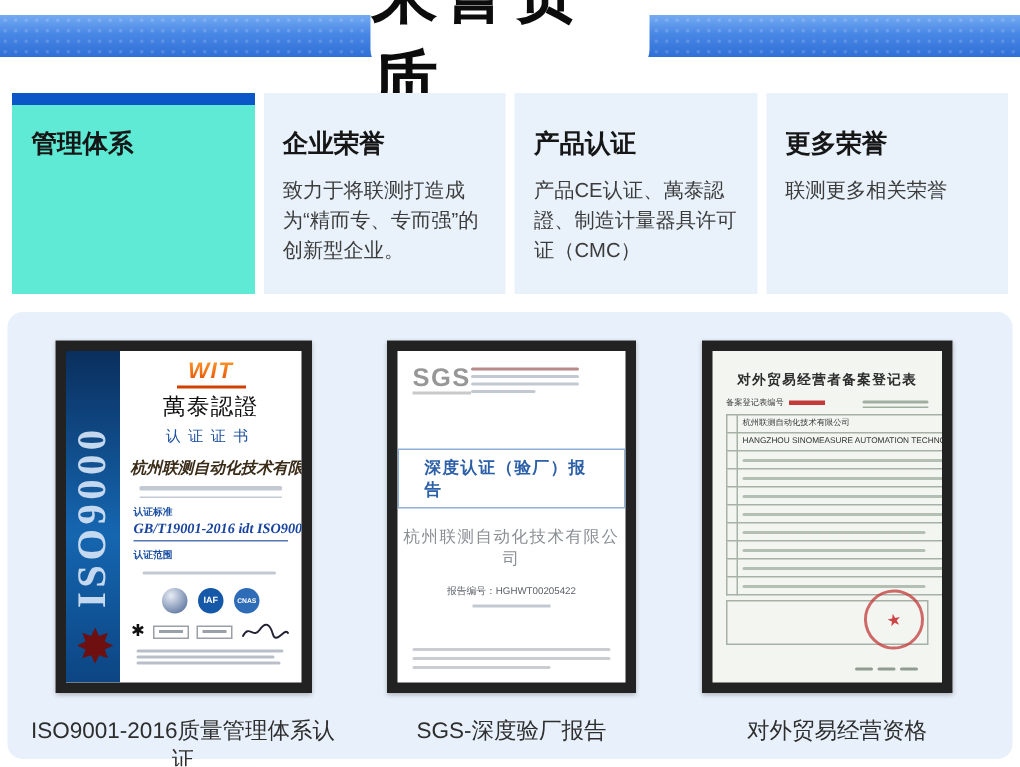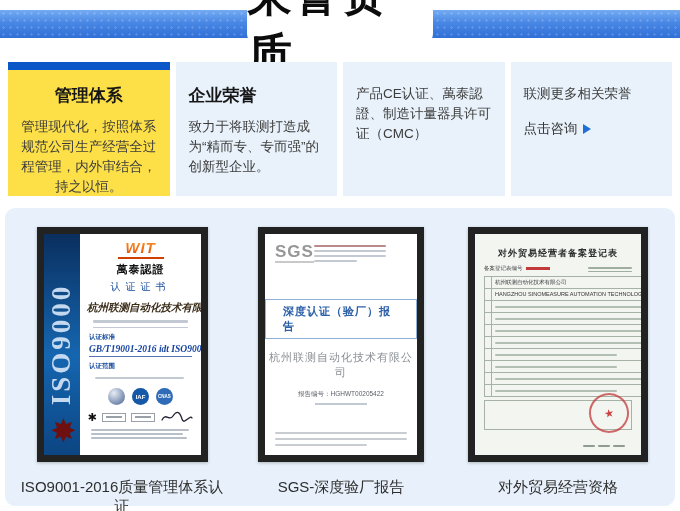--- a/index.html
+++ b/index.html
@@ -16,21 +16,21 @@
     background-size:7px 7px; }
   .notch { position:absolute; top:0; left:50%; transform:translateX(-50%);
     width:186px; height:49px; background:#fff; border-radius:0 0 16px 16px;
     display:flex; align-items:center; justify-content:center; }
   .page-title { font-size:45px; font-weight:bold; color:#0c0c0c; letter-spacing:2px; }
 
   
   .features { position:absolute; top:62px; left:8px; width:664px; height:134px;
     display:flex; gap:6px; }
   .feat { flex:1 1 0; padding:22px 13px 0 13px; position:relative; background:#e9f2fb; }
-  .feat.active { background:#fde047;text-align:center; }
+  .feat.active { background:#5eead4; }
   .active-bar { position:absolute; top:0; left:0; right:0; height:8px; background:#0b57c8; }
   .feat h3 { font-size:17px; font-weight:bold; color:#161616; margin-bottom:10px; }
   .feat p { font-size:13.5px; line-height:20px; color:#3c3c3c; }
   .consult { margin-top:16px; font-size:13.5px; color:#333; cursor:pointer; display:flex; align-items:center; gap:5px; }
   .tri { width:0; height:0; border-left:8px solid #1f6fd6; border-top:5px solid transparent; border-bottom:5px solid transparent; display:inline-block; }
 
   
   .card { position:absolute; top:208px; left:5px; width:670px; height:298px;
     background:#e8f1fb; border-radius:10px; }
   .cert { position:absolute; top:19px; height:235px; border:7px solid #222;
@@ -45,21 +45,21 @@
   .iso-band span { transform:rotate(-90deg); white-space:nowrap;
     font-family:"Liberation Serif",serif; font-weight:bold; font-size:27px;
     letter-spacing:3px; color:#d4e4f7; opacity:.92; }
   .iso-seal { position:absolute; left:6px; bottom:8px; font-size:32px; line-height:1;
     color:#6e1010; z-index:2; }
   .iso-body { margin-left:36px; padding:5px 7px 0 7px; text-align:center; }
   .wit-logo { display:inline-block; font-size:15px; font-weight:900; font-style:italic;
     background:linear-gradient(180deg,#ff9d2e,#e24a00);
     -webkit-background-clip:text; background-clip:text; color:transparent; letter-spacing:1px; }
   .wit-under { width:46px; height:2px; background:#d04000; margin:0 auto 3px auto; }
-  .iso-brand { font-size:11px; font-weight:700; color:#101010; letter-spacing:1px; }
+  .iso-brand { font-size:15px; font-weight:400; color:#101010; letter-spacing:1px; }
   .iso-doc { font-size:10px; font-weight:normal; color:#1b4fa0; letter-spacing:5px; margin-top:3px; }
   .iso-company { font-family:"Liberation Serif",serif; font-style:italic;
     font-size:10.5px; font-weight:bold; color:#3a2c18; margin-top:7px; white-space:nowrap; }
   .iso-line { height:2.5px; margin:5px 6px 0 6px; }
   .iso-label { font-size:6.5px; font-weight:bold; color:#1b4fa0; text-align:left; margin:5px 0 2px 2px; }
   .iso-standard { font-family:"Liberation Serif",serif; font-style:italic; font-weight:bold;
     font-size:9.5px; color:#1743a0; border-bottom:1px solid #5575b5; padding-bottom:2px;
     margin:2px 2px 0 2px; white-space:nowrap; }
   .iso-scope-line { height:2px; margin:6px 10px 0 8px; }
   .badges { display:flex; justify-content:center; gap:7px; margin-top:9px; align-items:center; }
@@ -85,21 +85,21 @@
   .sgs-meta .bar.red { background:#b98a8a; }
   .sgs-titlebox { margin:36px auto 0 auto; width:fit-content; border:1px solid #8fb0d8;
     padding:4px 17px; font-size:11px; font-weight:bold; color:#2b5fa8; letter-spacing:1px; }
   .sgs-company { text-align:center; margin-top:11px; font-size:11px; color:#8a8f94; letter-spacing:1px; }
   .sgs-report { text-align:center; margin-top:10px; font-size:6.5px; color:#5a5f66; }
   .sgs-date { width:52px; height:2px; background:#c3c9d2; margin:4px auto 0 auto; }
   .sgs-foot { position:absolute; left:10px; right:10px; bottom:9px; }
   .sgs-foot .bar { height:2px; margin-top:4px; background:#c9cdd2; }
 
   
-  .cert.trade { left:463px; width:180px; background:#f3f5f1; }
+  .cert.trade { left:463px; width:167px; background:#f3f5f1; }
   .trade-inner { padding:8px 9px 0 9px; position:relative; height:100%; }
   .trade-title { text-align:center; font-size:9px; font-weight:bold; color:#2c2c2c; letter-spacing:1px; margin-top:5px; }
   .trade-reg { display:flex; justify-content:space-between; align-items:flex-end; margin-top:5px; }
   .trade-reg-left { display:flex; align-items:center; gap:3px; }
   .trade-reg-left em { font-style:normal; font-size:5.5px; color:#444; }
   .red-bar { width:24px; height:3px; background:#c23a3a; }
   .trade-reg-right { display:flex; flex-direction:column; gap:2px; }
   .trade-reg-right .bar { width:44px; height:1.5px; background:#9fae9f; }
   table.tform { width:100%; border-collapse:collapse; margin-top:4px; }
   table.tform td { border:0.5px solid #a5b2a5; height:12px; padding:1px 3px; vertical-align:middle; }
@@ -129,35 +129,32 @@
 
   <div class="band"></div>
   <div class="notch">
     <span class="page-title">荣誉资质</span>
   </div>
 
   <div class="features">
     <div class="feat active">
       <div class="active-bar"></div>
       <h3>管理体系</h3>
-      <p>管理现代化，按照体系规范公司生产经营全过程管理，内外审结合，持之以恒。</p>
     </div>
     <div class="feat">
       <h3>企业荣誉</h3>
       <p>致力于将联测打造成为“精而专、专而强”的创新型企业。</p>
     </div>
     <div class="feat">
+      <h3>产品认证</h3>
       <p>产品CE认证、萬泰認證、制造计量器具许可证（CMC）</p>
     </div>
     <div class="feat">
+      <h3>更多荣誉</h3>
       <p>联测更多相关荣誉</p>
-      <div class="consult">
-        <span>点击咨询</span>
-        <span class="tri"></span>
-      </div>
     </div>
   </div>
 
   <div class="card">
 
     <div class="cert iso">
       <div class="iso-band">
         <span>ISO9000</span>
       </div>
       <div class="iso-seal">✸</div>

